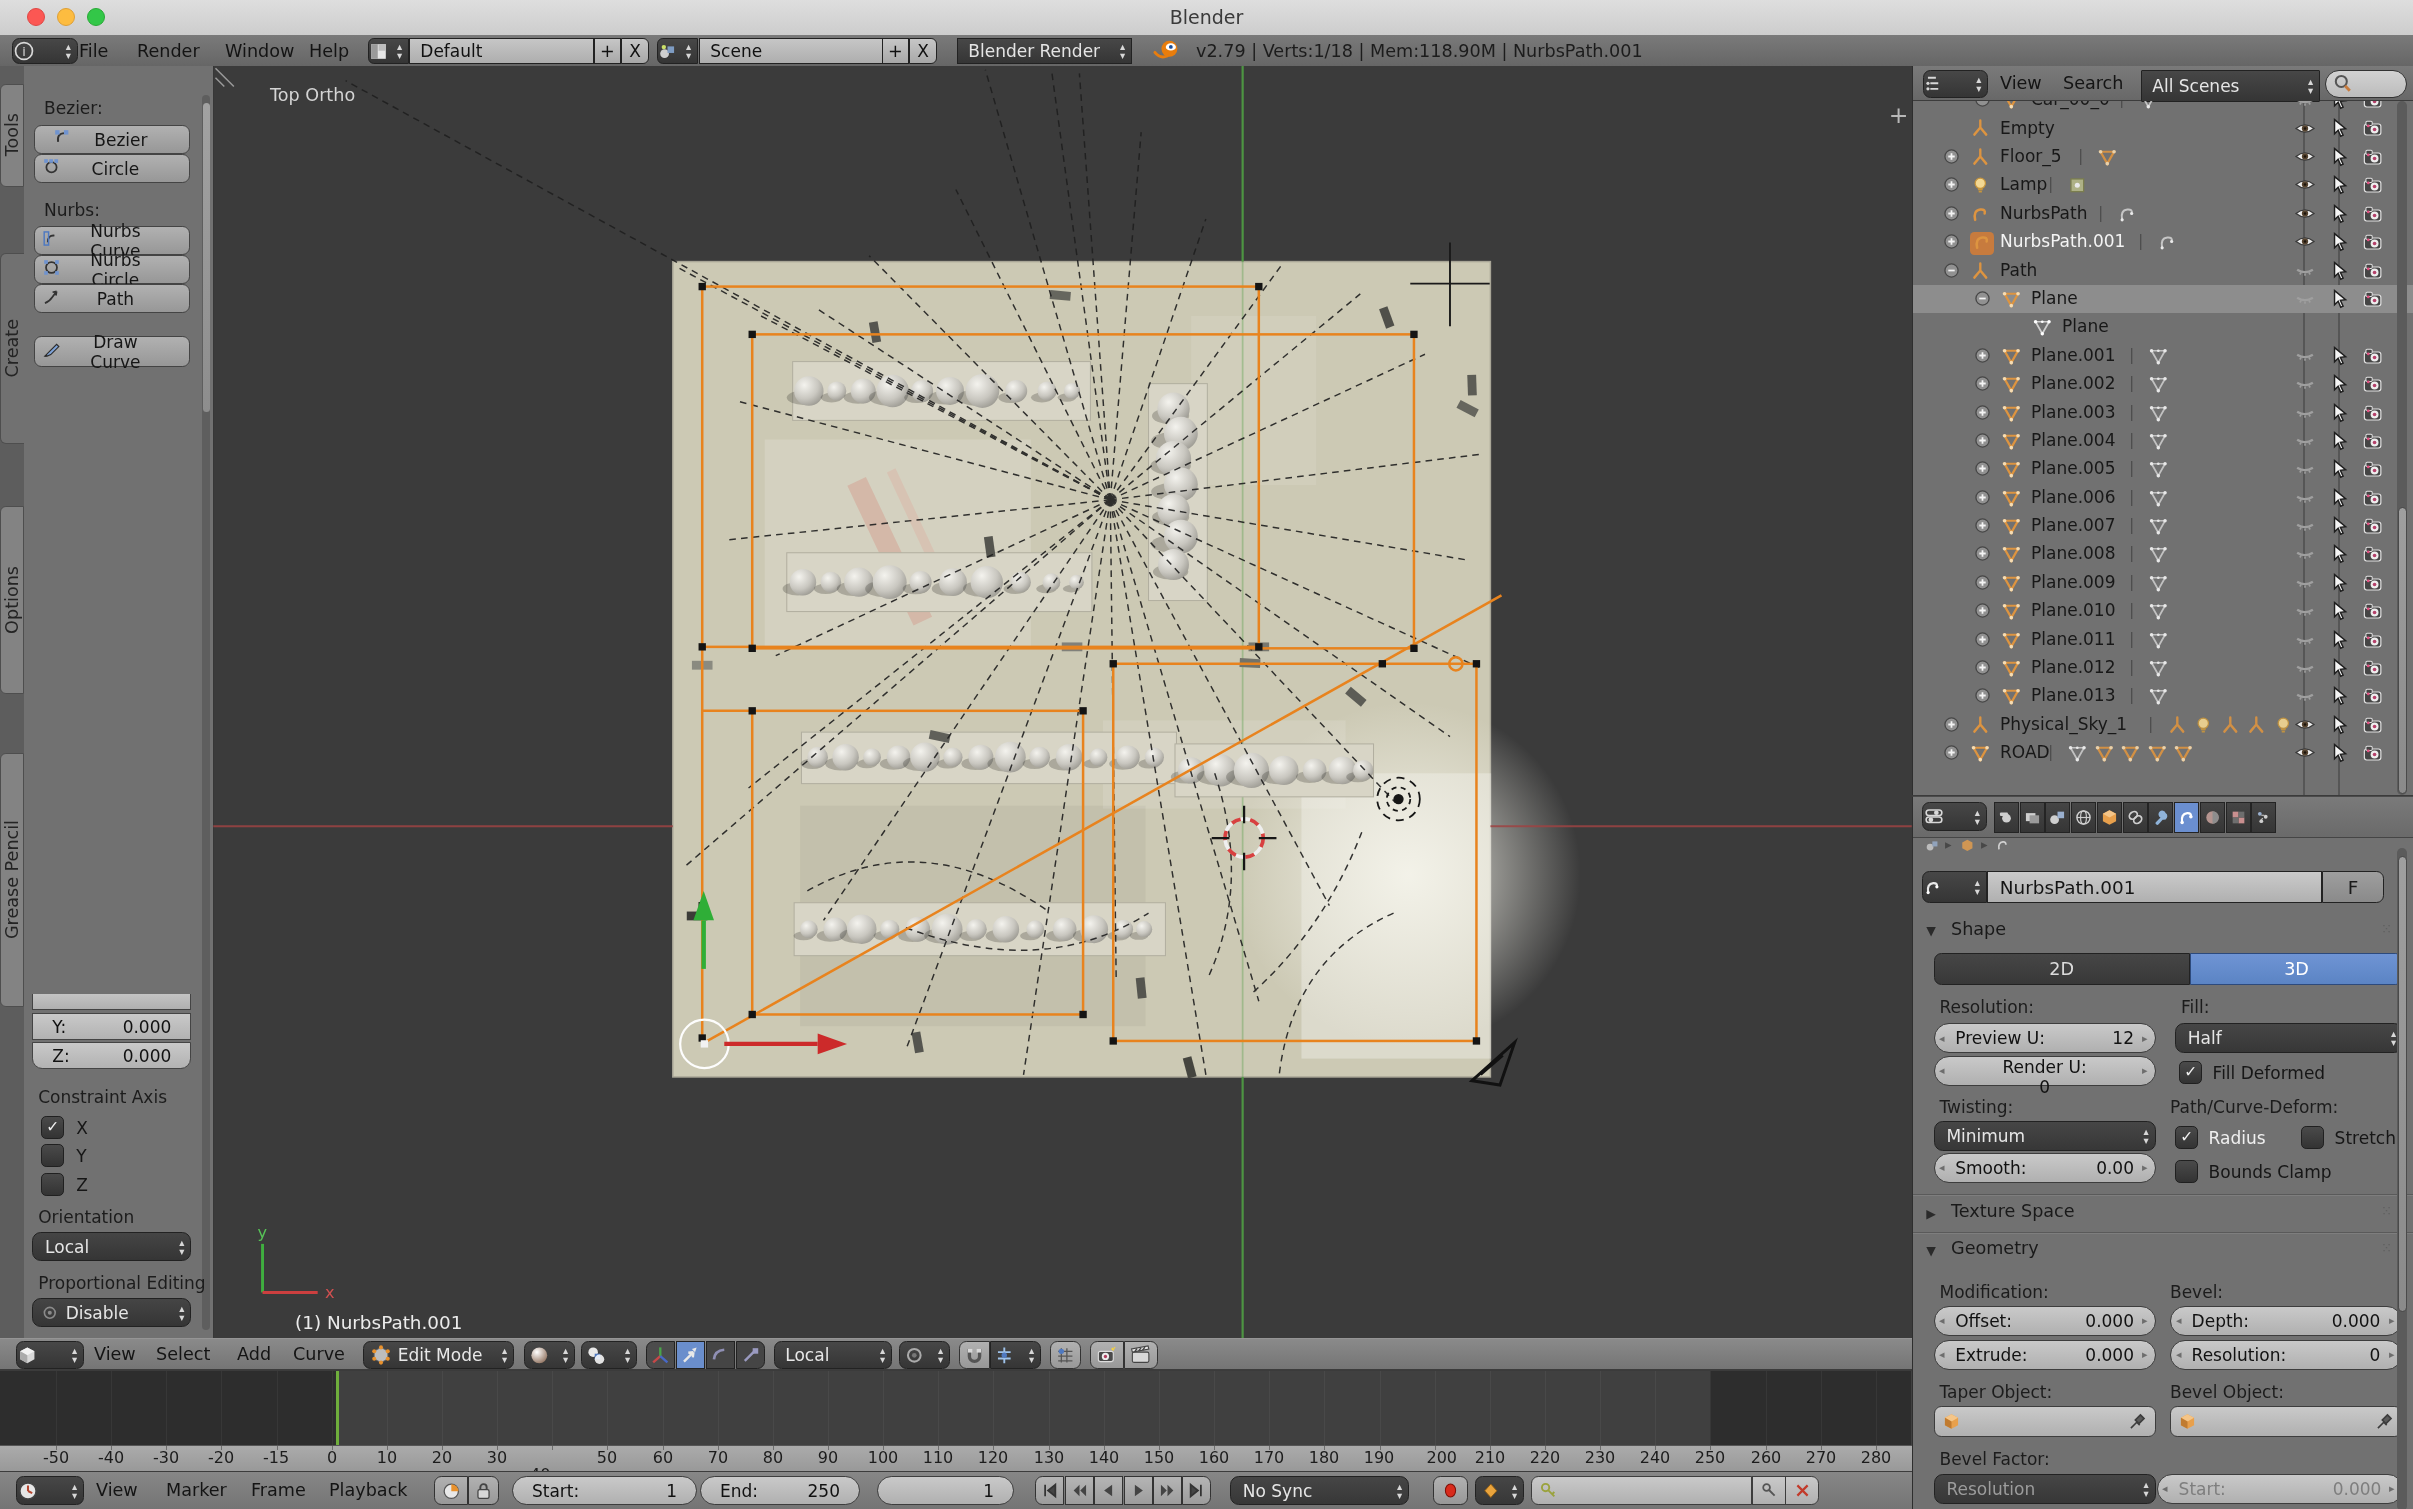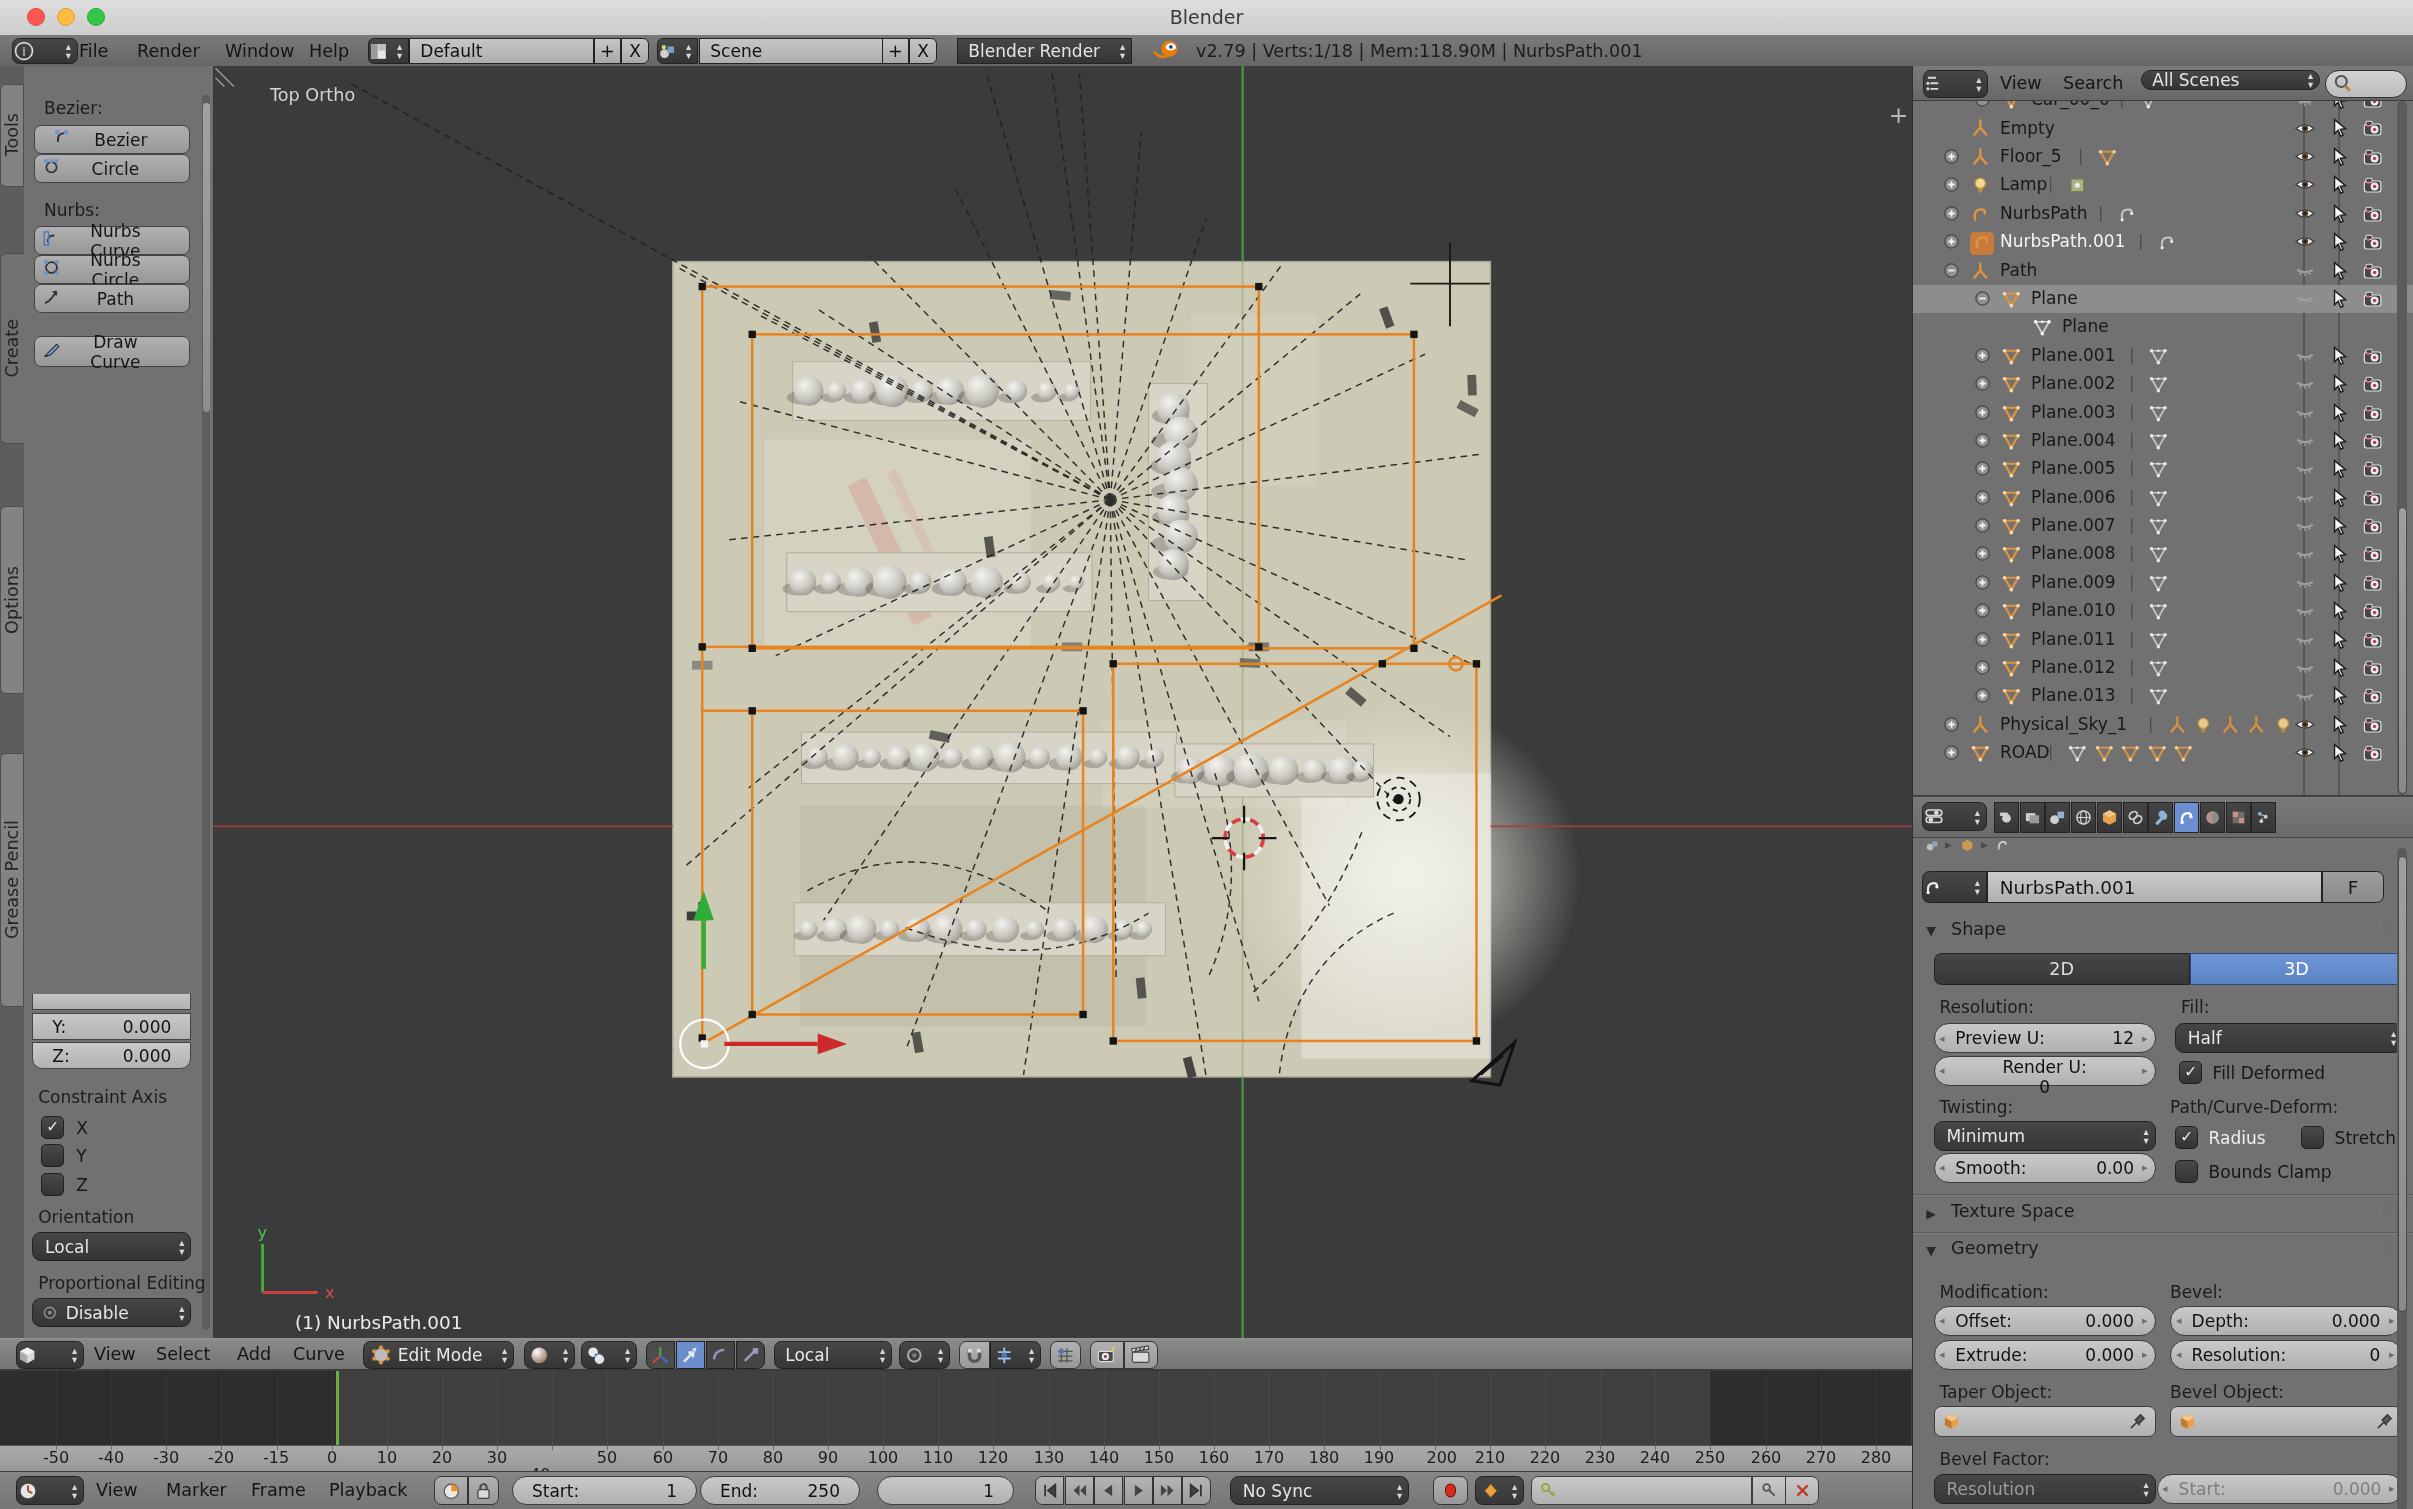--- a/index.html
+++ b/index.html
@@ -892,21 +892,21 @@
               <circle cx="5" cy="20" r="2" fill="#d8d8d8"></circle>
             </svg>
           </span>
           <span class="ddar" style="color:#d8d8d8">
             <span>▴</span>
             <span>▾</span>
           </span>
         </div>
         <div style="position: absolute; left: 87px; top: 0px; width: 51px; height: 34px; box-sizing: border-box;"><span class="menu" style="line-height:34px;">View</span></div>
         <div style="position: absolute; left: 150px; top: 0px; width: 74px; height: 34px; box-sizing: border-box;"><span class="menu" style="line-height:34px;">Search</span></div>
-        <div style="position: absolute; left: 228px; top: 3.7px; width: 179px; height: 20px; box-sizing: border-box; background: linear-gradient(rgb(71, 71, 71), rgb(53, 53, 53)); border: 0.7px solid rgb(34, 34, 34); border-radius: 10px; display: flex; align-items: center; padding-left: 10.3px; font-size: 17px; color: rgb(230, 230, 230);">All Scenes<span class="ddar" style="color:#d8d8d8">
+        <div style="position: absolute; left: 228px; top: 3.7px; width: 179px; height: 32px; box-sizing: border-box; background: linear-gradient(rgb(71, 71, 71), rgb(53, 53, 53)); border: 0.7px solid rgb(34, 34, 34); border-radius: 1px; display: flex; align-items: center; padding-left: 10.3px; font-size: 17px; color: rgb(230, 230, 230);">All Scenes<span class="ddar" style="color:#d8d8d8">
             <span>▴</span>
             <span>▾</span>
           </span></div>
         <div style="position: absolute; left: 412px; top: 3.7px; width: 82px; height: 28px; box-sizing: border-box; background: linear-gradient(rgb(210, 210, 210), rgb(188, 188, 188)); border: 0.7px solid rgb(51, 51, 51); border-radius: 14px; display: flex; align-items: center; padding-left: 5.9px;">
           <span class="ic">
             <svg width="22" height="22" viewBox="0 0 26 26">
               <circle cx="11" cy="10" r="6.5" fill="none" stroke="#555" stroke-width="2.4"></circle>
               <path d="M15.5 15 L21 21" stroke="#c77b3e" stroke-width="3.4"></path>
             </svg>
           </span>

